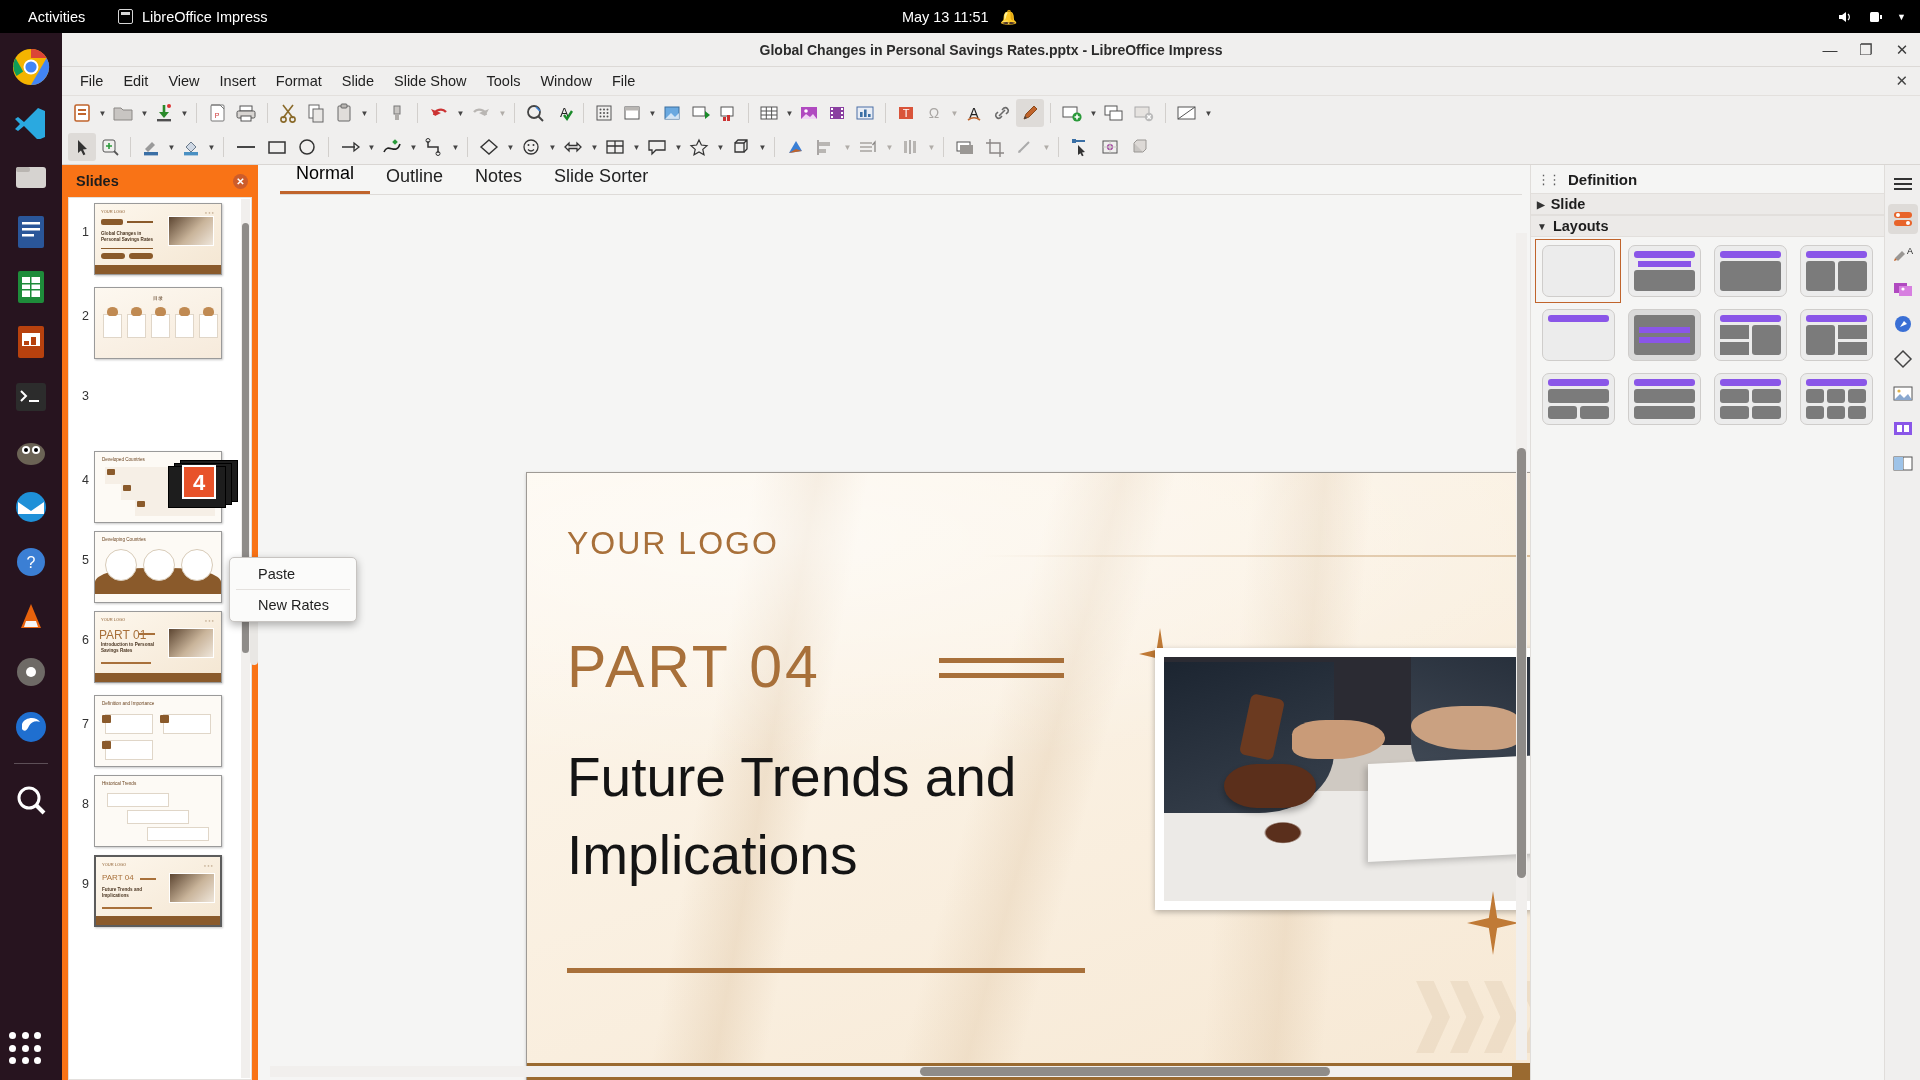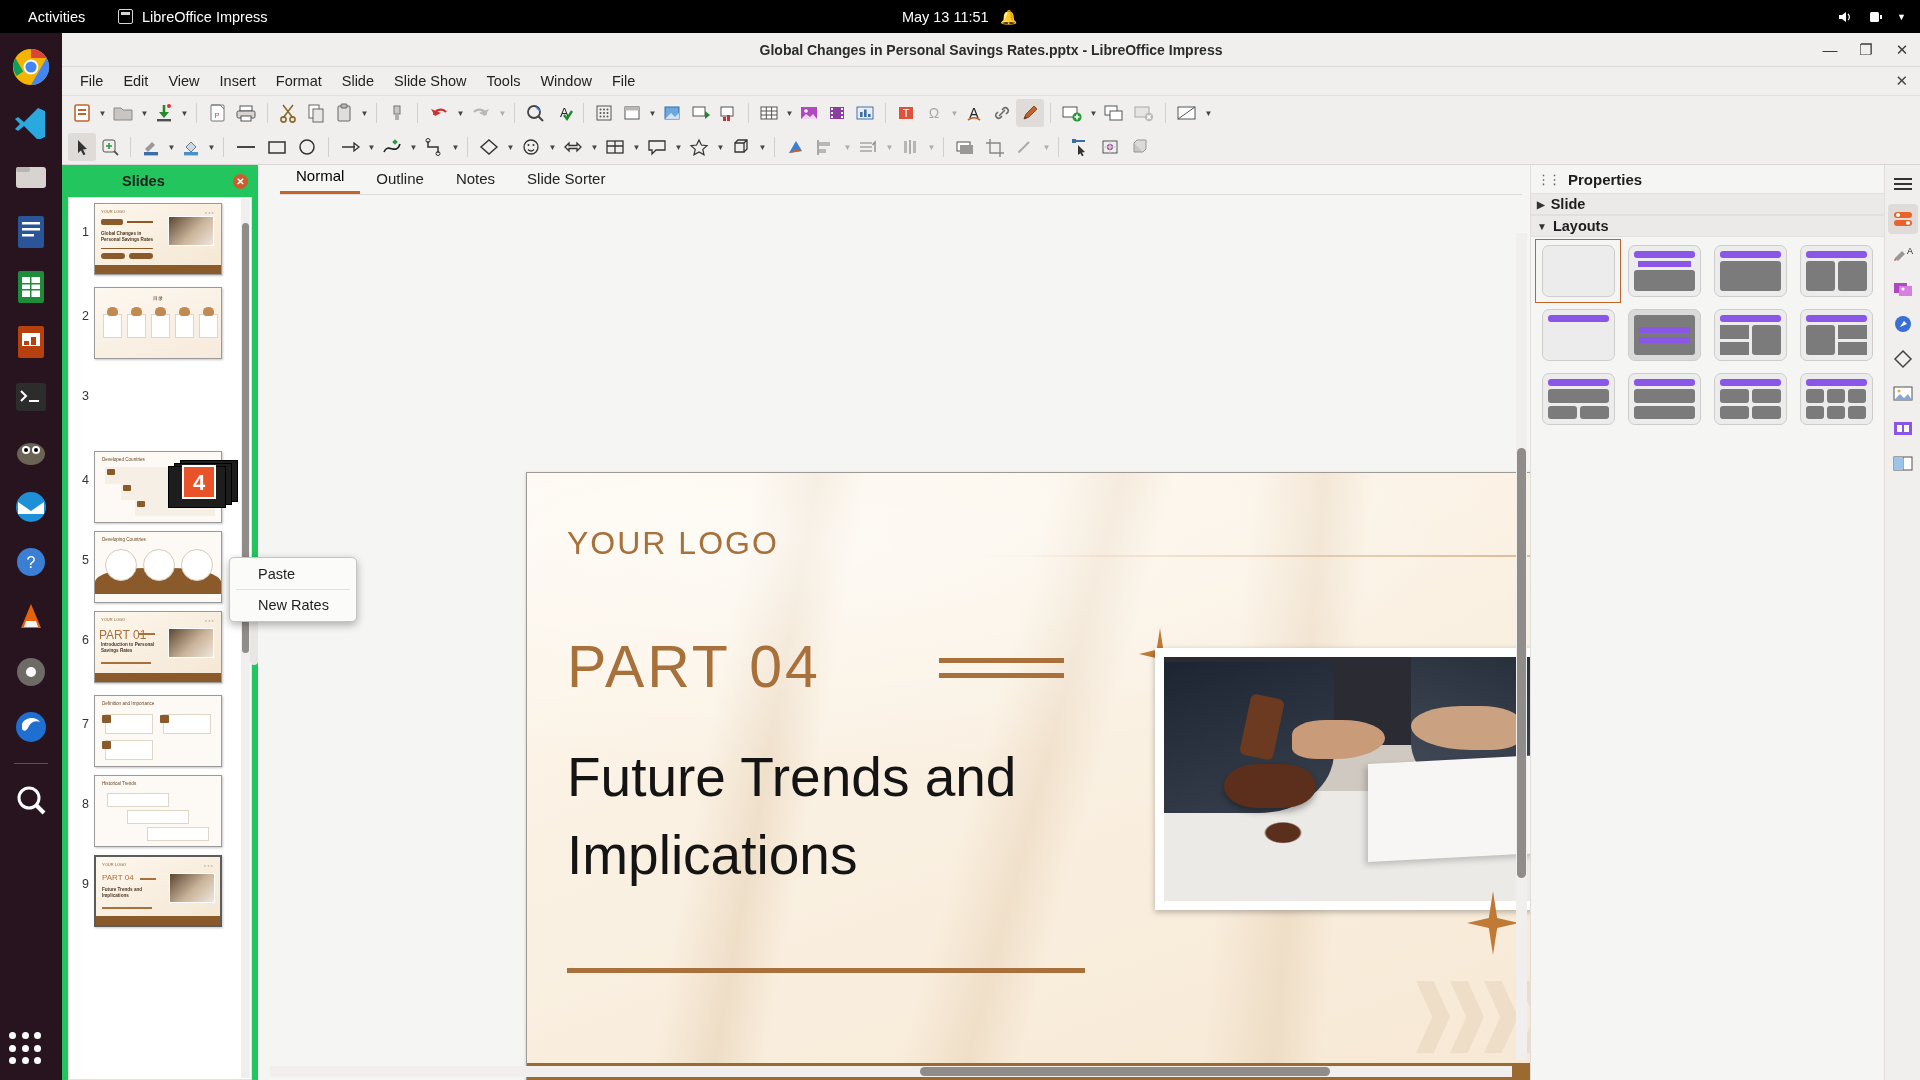--- a/index.html
+++ b/index.html
@@ -77,21 +77,21 @@
   #toolbar2 { border-bottom: 1px solid #d9d6d3; height: 35px; }
   .tb { display: flex; align-items: center; height: 28px; padding: 0 4px; border-radius: 3px; }
   .tb.active { background: #dedbd8; }
   .tb svg { display: block; }
   .caret { width: 11px; text-align: center; font-size: 8px; color: #444; margin-left: 1px; }
   .caret.dim { color: #b0aca8; }
   .tsep { width: 1px; height: 20px; background: #d2cfcc; margin: 0 6px; }
   
   #workarea { position: absolute; top: 132px; left: 0; right: 0; bottom: 0; display: flex; }
   
-  #slidepanel { width: 196px; background: #22c55e; position: relative; padding-left: 46px; }
+  #slidepanel { width: 196px; background: #f97316; position: relative; }
   #slidepanel-head {
     display: flex; align-items: center; justify-content: space-between;
     padding: 6px 10px 4px 14px; height: 30px;
   }
   #slidepanel-head .ttl { font-size: 14.5px; font-weight: bold; color: #1d1d1d; }
   .close-circle {
     width: 15px; height: 15px; border-radius: 50%; background: #cc5c2b; color: #fff;
     font-size: 10px; line-height: 15px; text-align: center; font-weight: bold;
   }
   #slidelist {
@@ -134,21 +134,21 @@
     box-shadow: 0 3px 9px rgba(0,0,0,.3); padding: 3px 0; z-index: 60;
   }
   #ctxmenu .cmi { font-size: 14.5px; color: #1f1f1f; padding: 5px 0 5px 28px; }
   #ctxmenu .cmsep { height: 1px; background: #e4e1de; margin: 2px 6px; }
   
   #editor { flex: 1; position: relative; background: #f5f5f4; }
   #tabbar {
     position: absolute; top: 0; left: 22px; right: 8px; height: 30px;
     display: flex; align-items: flex-end; border-bottom: 1px solid #dedbd8;
   }
-  .vtab { font-size: 15px; color: #222; padding: 4px 16px 7px; }
+  .vtab { font-size: 18px; color: #222; padding: 4px 16px 7px; }
   .vtab.sel { border-bottom: 3px solid #c0642c; color: #000; }
   #canvas-wrap { position: absolute; top: 32px; left: 0; right: 0; bottom: 0; }
   
   #slide {
     position: absolute; left: 268px; top: 275px; width: 1155px; height: 650px;
     background: linear-gradient(165deg,#fdf6ea 0%,#f7e9d6 35%,#fbf1e3 60%,#f3e3cc 100%);
     border: 1px solid #9e9a95; box-shadow: 0 1px 3px rgba(0,0,0,.18); overflow: hidden;
   }
   .wood {
     position: absolute; inset: 0;
@@ -1066,21 +1066,21 @@
         </div>
         <div id="hscroll">
           <div id="hthumb"></div>
         </div>
       </div>
     </div>
 
     <div id="sidebar">
       <div id="sb-head">
         <span class="grip">⋮⋮</span>
-        <span class="ttl">Properties</span>
+        <span class="ttl">Definition</span>
         <span class="x">✕</span>
       </div>
 
       <div class="sb-section">
         <span class="arrow">▶</span>
         <span>Slide</span>
         <span class="gear">⚙</span>
       </div>
 
       <div class="sb-section">

